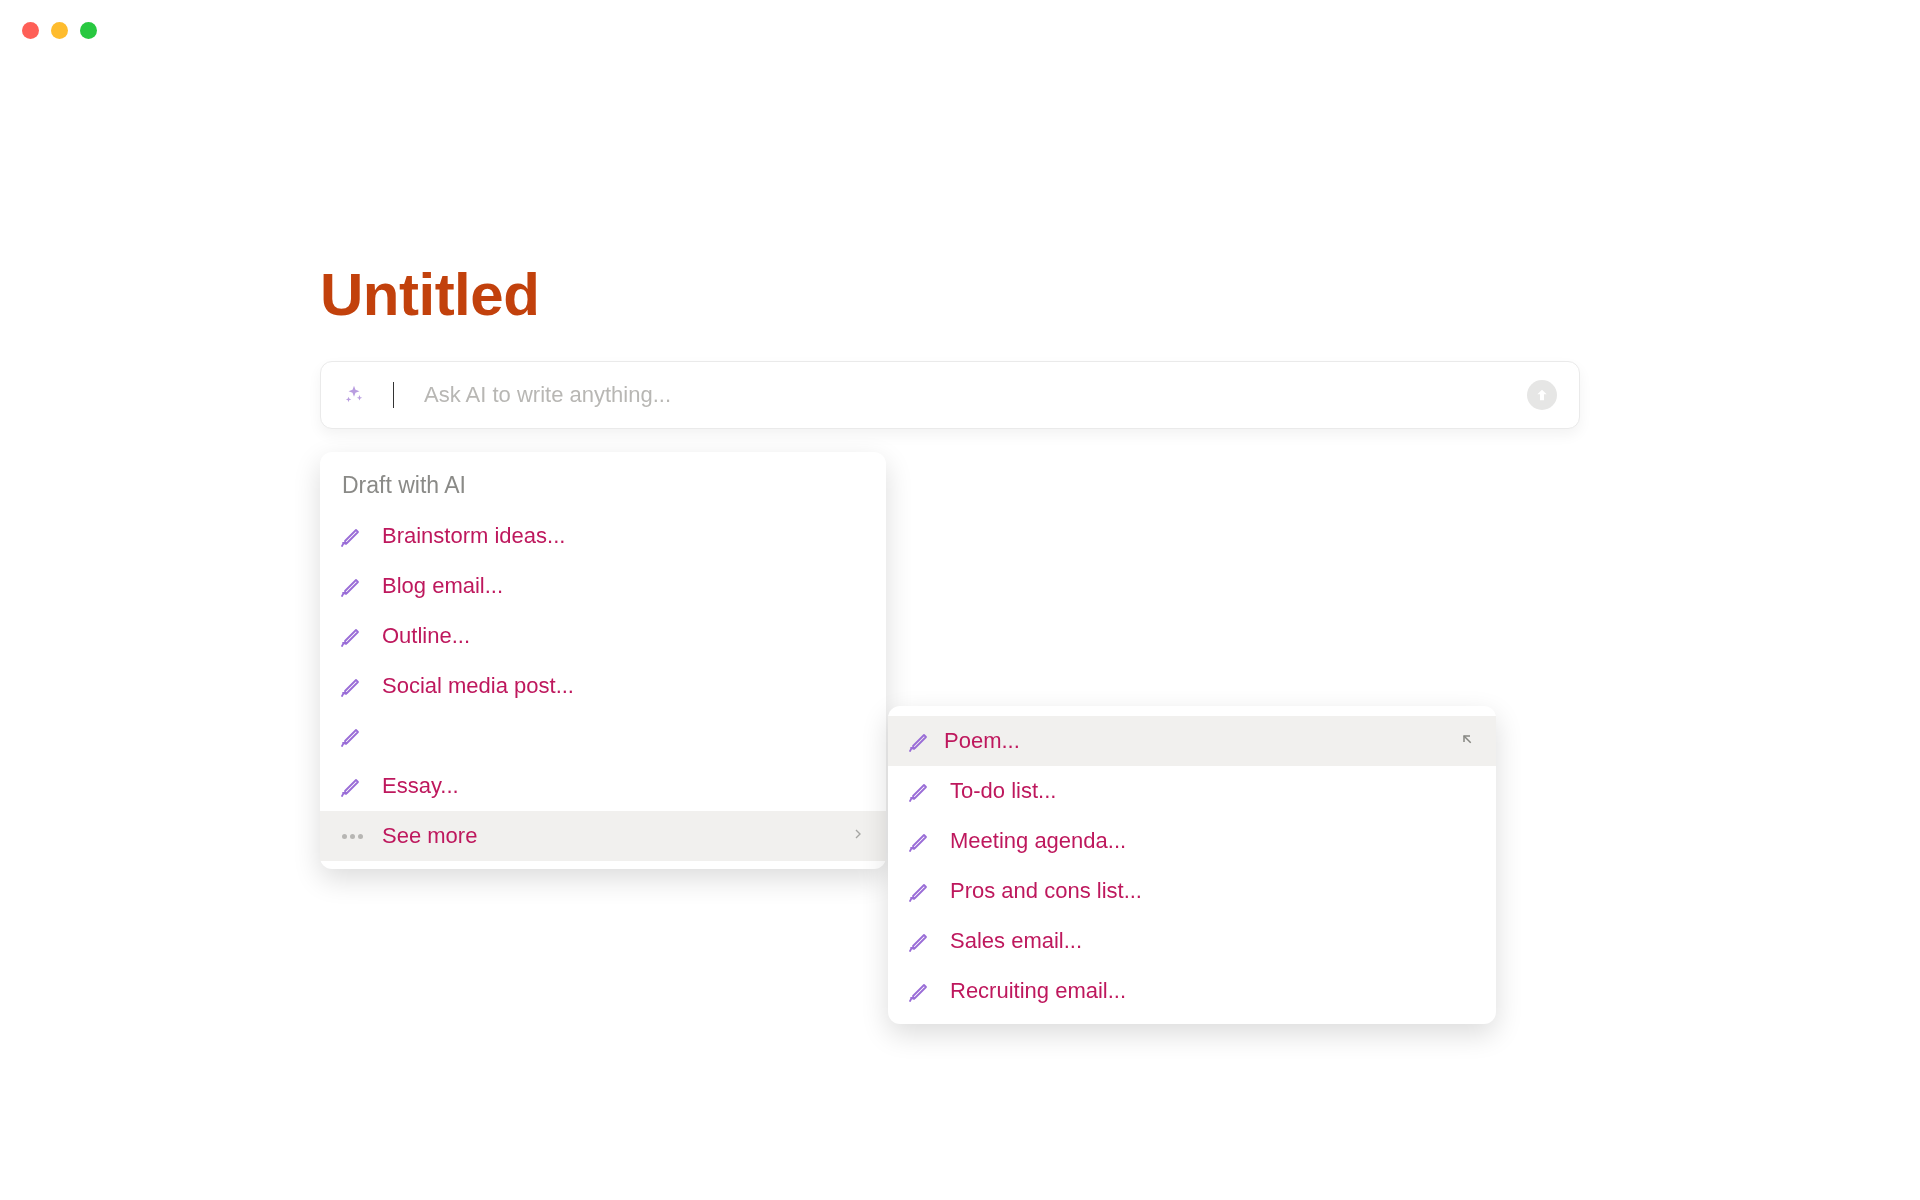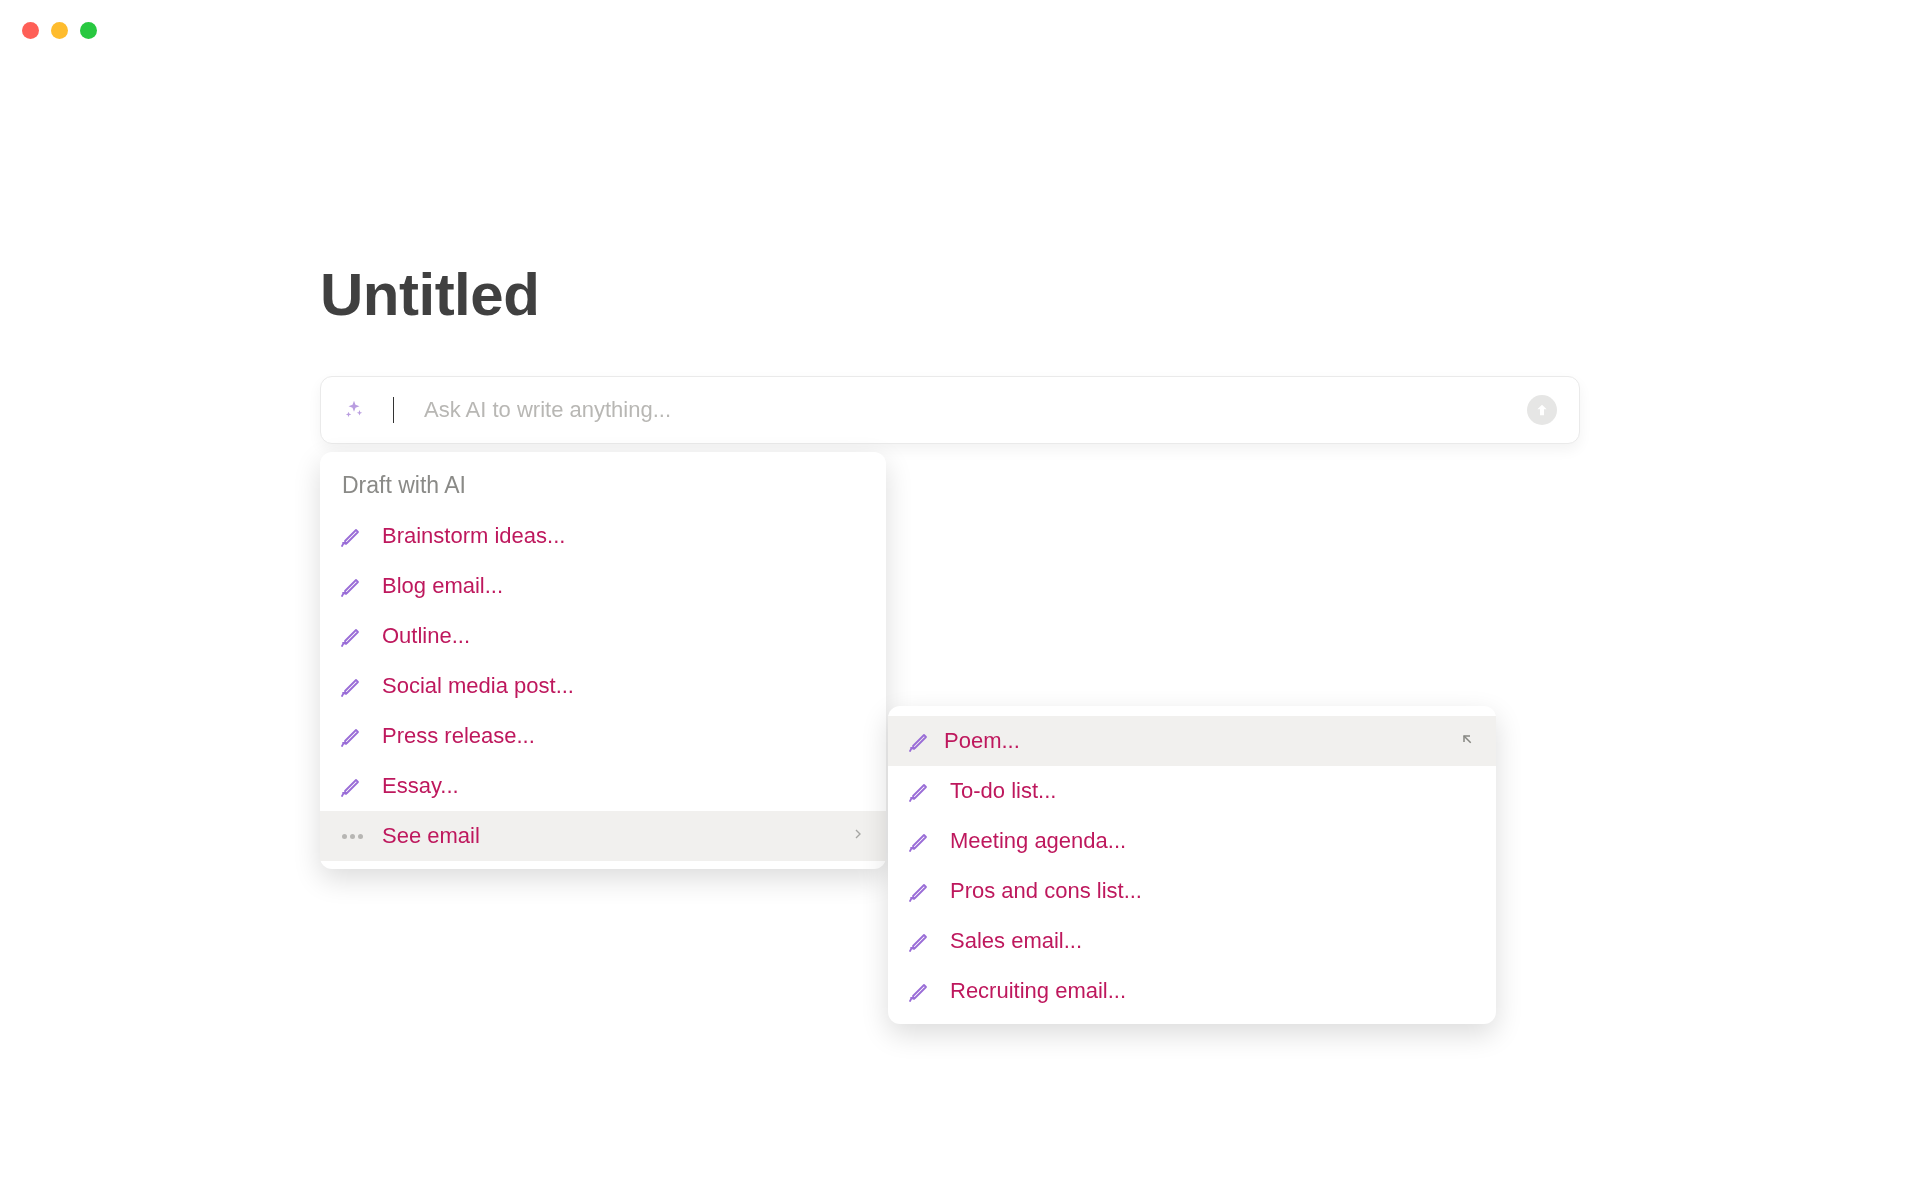--- a/index.html
+++ b/index.html
@@ -29,23 +29,23 @@
 
     .page-area {
       position: absolute;
       left: 320px;
       top: 260px;
       width: 1260px;
     }
     .page-title {
       font-size: 60px;
       font-weight: 700;
-      color: #404040;
+      color: #c2410c;
       letter-spacing: -0.5px;
-      margin-bottom: 47px;
+      margin-bottom: 32px;
     }
     .ai-input-bar {
       display: flex;
       align-items: center;
       background: #ffffff;
       border: 1px solid #eaeaea;
       border-radius: 12px;
       height: 68px;
       padding: 0 22px;
       box-shadow: 0 6px 14px rgba(0,0,0,0.05);
@@ -192,40 +192,39 @@
     </span>
     <span class="menu-label">Social media post...</span>
   </div>
 
   <div class="menu-item">
     <span class="pencil-icon">
       <svg viewBox="0 0 24 24">
           <path d="M3 19l3 1-1-3L16 6l2 2L7 19l-4 0z M3.3 19.7L2 22" stroke="#9a6dd7" stroke-width="1.8" fill="none" stroke-linecap="round" stroke-linejoin="round"></path>
         </svg>
     </span>
-    <span class="menu-label">Press release...</span>
   </div>
 
 
   <div class="menu-item">
     <span class="pencil-icon">
       <svg viewBox="0 0 24 24">
           <path d="M3 19l3 1-1-3L16 6l2 2L7 19l-4 0z M3.3 19.7L2 22" stroke="#9a6dd7" stroke-width="1.8" fill="none" stroke-linecap="round" stroke-linejoin="round"></path>
         </svg>
     </span>
     <span class="menu-label">Essay...</span>
   </div>
 
   <div class="menu-item submenu-open">
     <span class="dots-icon">
         <span></span>
         <span></span>
         <span></span>
       </span>
-    <span class="menu-label">See email</span>
+    <span class="menu-label">See more</span>
     <span class="chevron">
       <svg viewBox="0 0 24 24">
           <polyline points="9 6 15 12 9 18"></polyline>
         </svg>
     </span>
   </div>
 </div>
 
 <div class="menu menu-secondary">
   <div class="menu-item hover">

